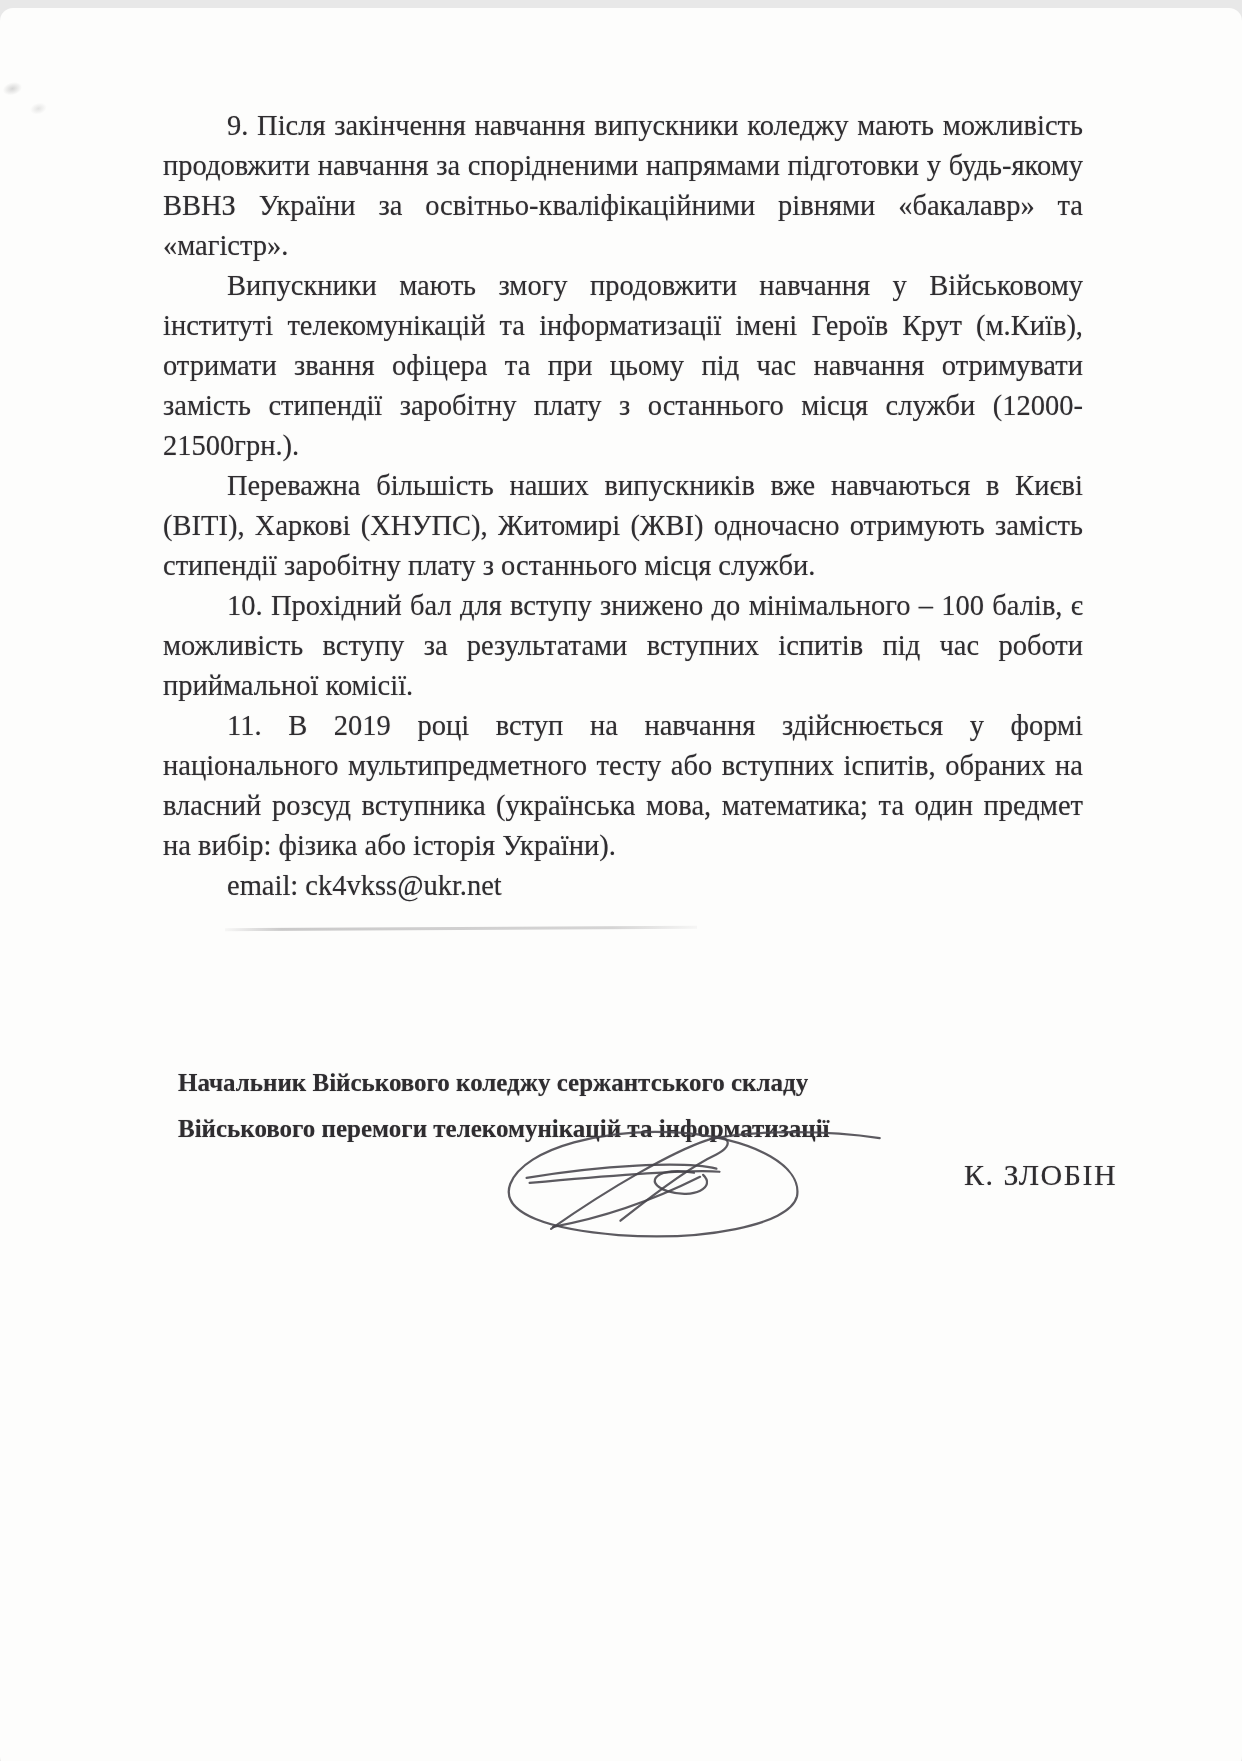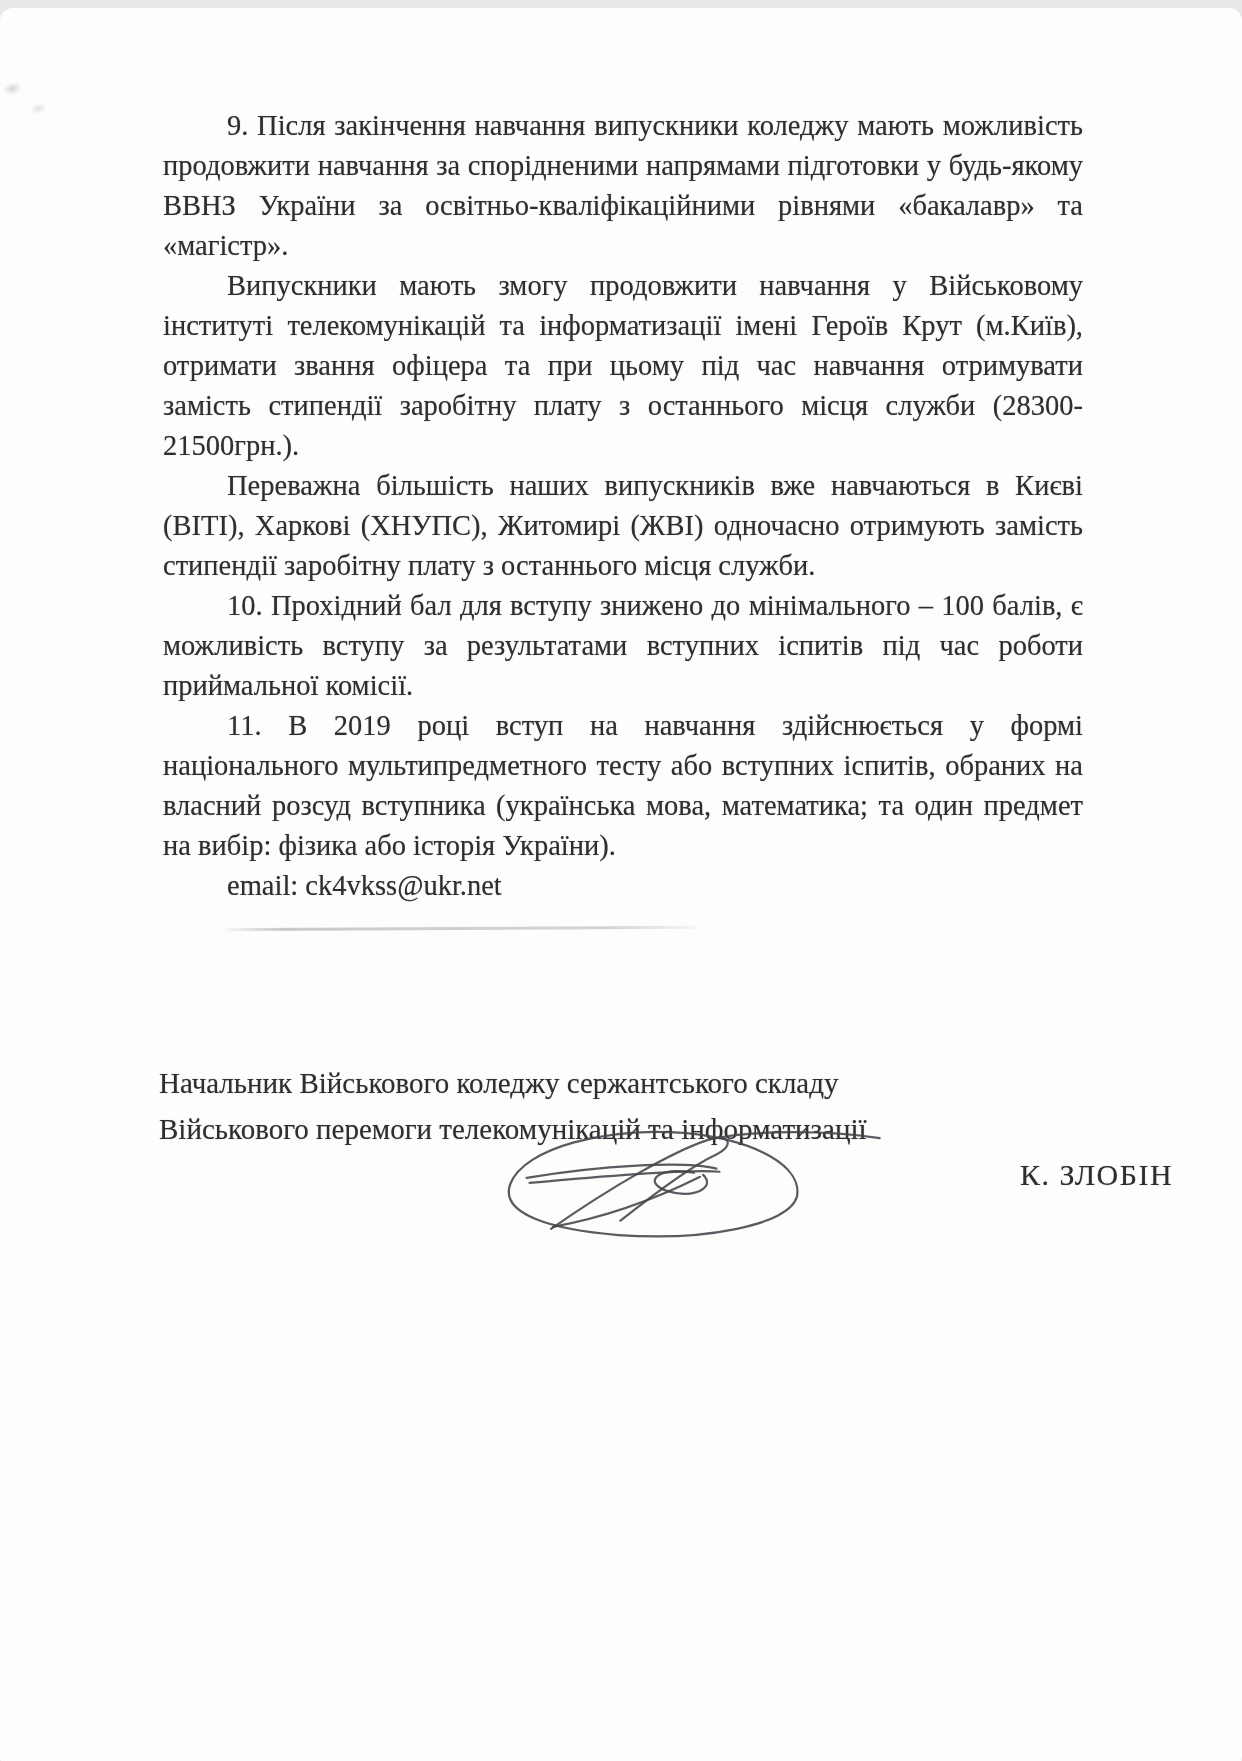--- a/index.html
+++ b/index.html
@@ -28,48 +28,49 @@
   }
   .body-text p{margin:0;padding:0;text-indent:64px;}
   .body-text p.justify{text-align:justify;}
   
   .artifact-line{
     position:absolute;left:225px;top:919px;width:472px;height:3px;
     background:linear-gradient(90deg, rgba(120,118,120,.05), rgba(120,118,120,.38) 12%, rgba(120,118,120,.30) 82%, rgba(120,118,120,.05));
     transform:rotate(-.3deg);
   }
   .signoff{
-    position:absolute;left:159px;top:1052px;
-    font-size:29px;line-height:46px;
+    position:absolute;left:178px;top:1052px;
+    font-size:25px;line-height:46px;
     text-shadow:0 0 1px rgba(47,45,48,.45);
     white-space:nowrap;
+    font-weight:bold;
   }
   .signature{
     position:absolute;left:498px;top:1114px;width:398px;height:124px;
   }
   .signature path{
     fill:none;stroke:#46434a;stroke-width:2.2;
     stroke-linecap:round;stroke-linejoin:round;opacity:.88;
   }
   .sig-name{
-    position:absolute;left:1020px;top:1150px;
+    position:absolute;left:964px;top:1150px;
     font-size:30px;letter-spacing:1.5px;white-space:nowrap;
     text-shadow:0 0 1px rgba(47,45,48,.45);
   }
 </style>
 </head>
 <body>
 
 <div class="page">
 
   <div class="smudge"></div>
 
   <div class="body-text">
     <p class="justify">9. Після закінчення навчання випускники коледжу мають можливість продовжити навчання за спорідненими напрямами підготовки у будь-якому ВВНЗ України за освітньо-кваліфікаційними рівнями «бакалавр» та «магістр».</p>
-    <p class="justify">Випускники мають змогу продовжити навчання у Військовому інституті телекомунікацій та інформатизації імені Героїв Крут (м.Київ), отримати звання офіцера та при цьому під час навчання отримувати замість стипендії заробітну плату з останнього місця служби (28300-21500грн.).</p>
+    <p class="justify">Випускники мають змогу продовжити навчання у Військовому інституті телекомунікацій та інформатизації імені Героїв Крут (м.Київ), отримати звання офіцера та при цьому під час навчання отримувати замість стипендії заробітну плату з останнього місця служби (12000-21500грн.).</p>
     <p class="justify">Переважна більшість наших випускників вже навчаються в Києві (ВІТІ), Харкові (ХНУПС), Житомирі (ЖВІ) одночасно отримують замість стипендії заробітну плату з останнього місця служби.</p>
     <p class="justify">10. Прохідний бал для вступу знижено до мінімального – 100 балів, є можливість вступу за результатами вступних іспитів під час роботи приймальної комісії.</p>
     <p class="justify">11. В 2019 році вступ на навчання здійснюється у формі національного мультипредметного тесту або вступних іспитів, обраних на власний розсуд вступника (українська мова, математика; та один предмет на вибір: фізика або історія України).</p>
     <p>email: ck4vkss@ukr.net</p>
   </div>
 
   <div class="artifact-line"></div>
 
   <div class="signoff">
     <div>Начальник Військового коледжу сержантського складу</div>

